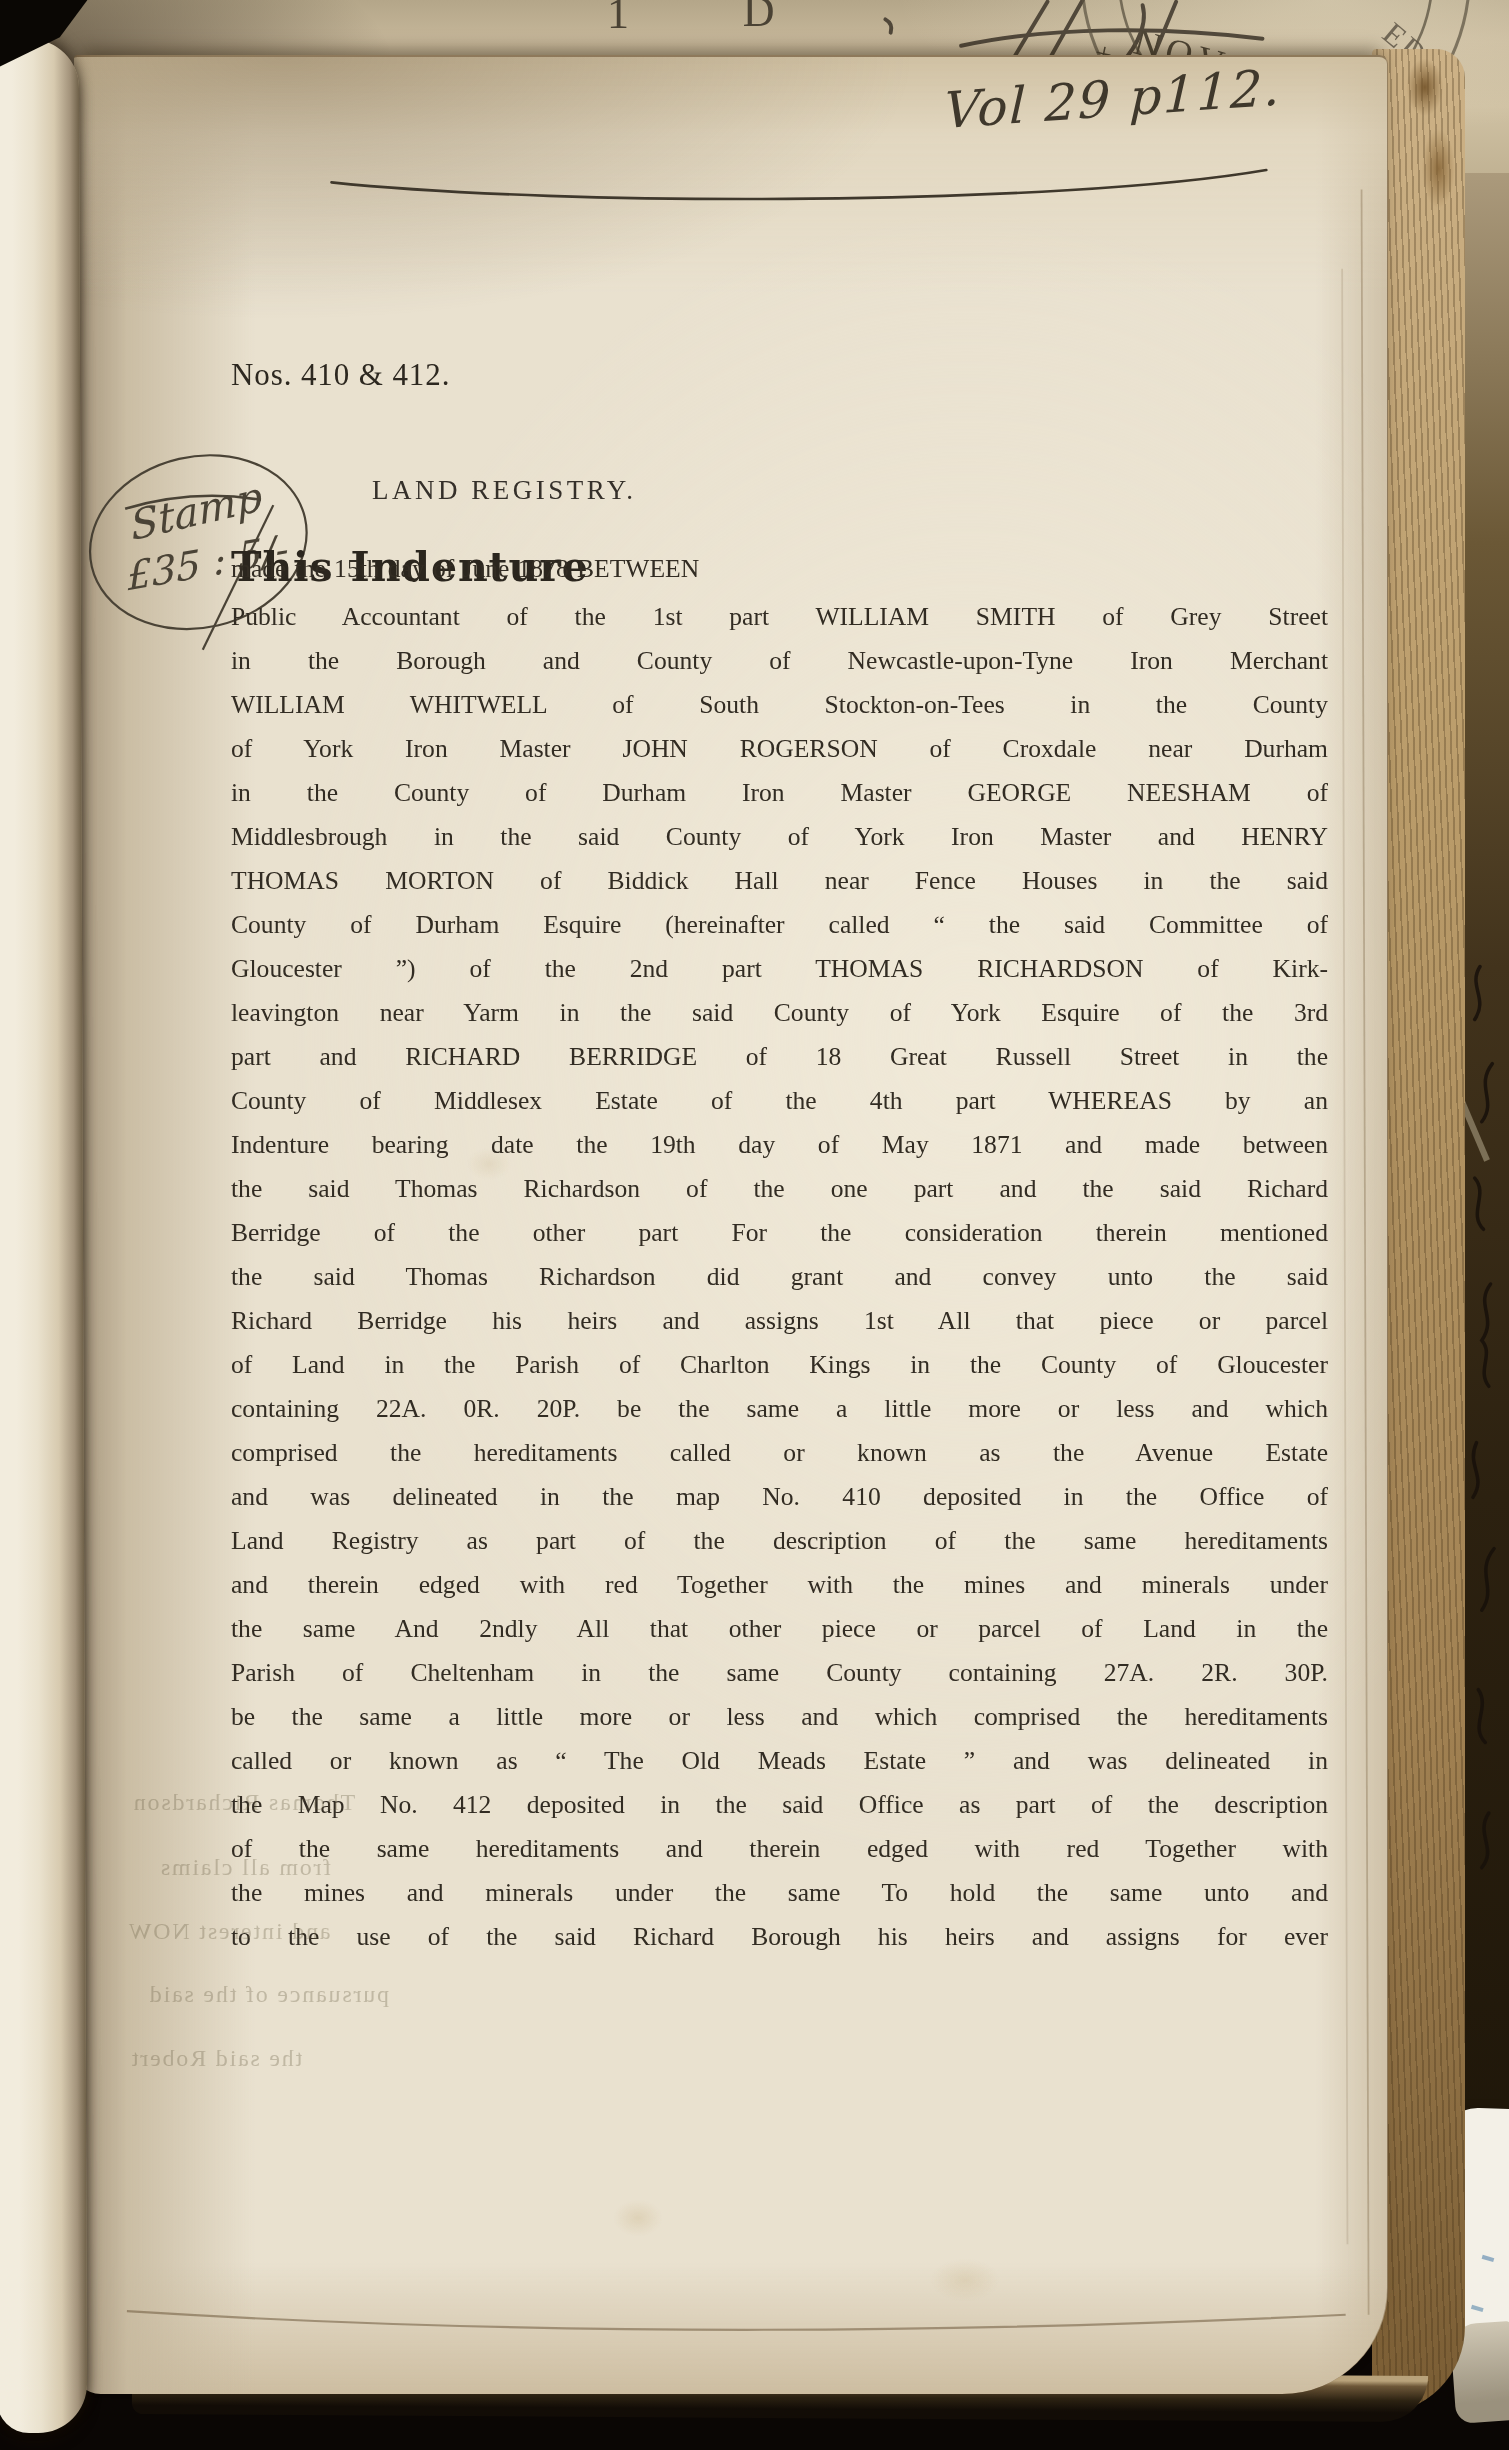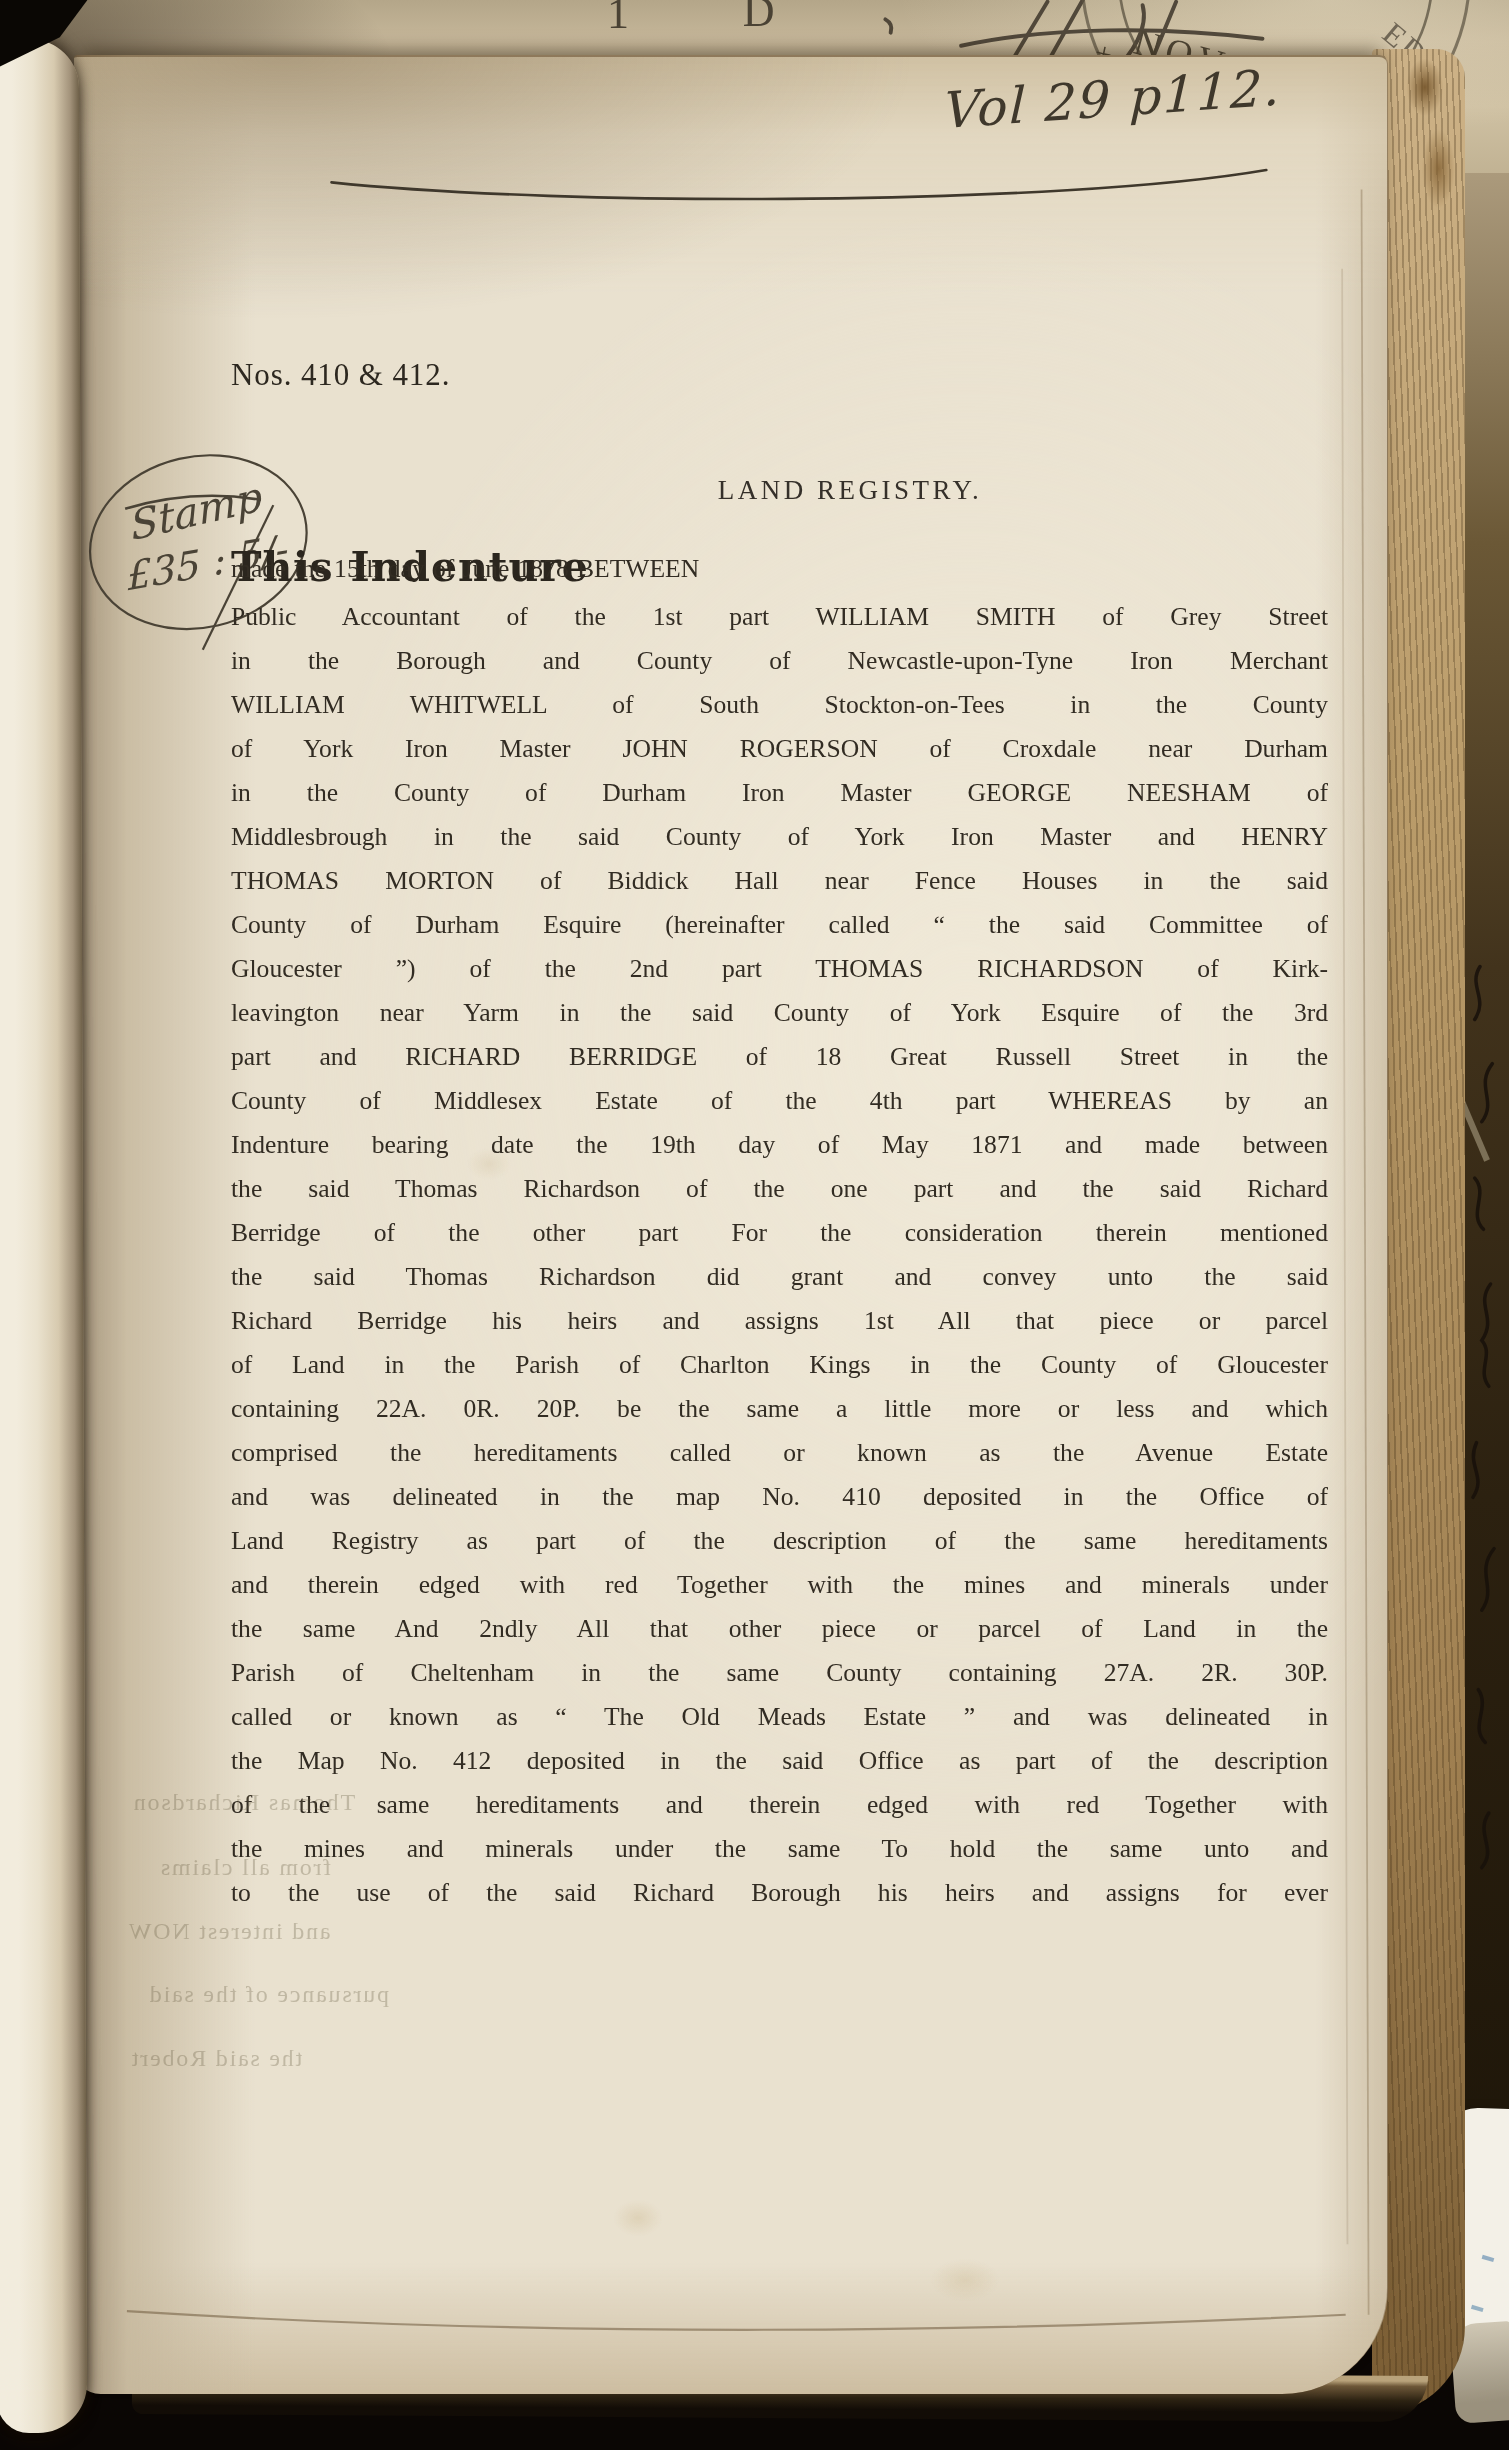--- a/index.html
+++ b/index.html
@@ -76,21 +76,21 @@
   .vol-note{left:870px;top:12.3px;width:370px;font-size:50px;letter-spacing:1.8px;
     transform:rotate(-4deg) skewX(-6deg);}
   .stamp-word1{left:30px;top:430px;width:185px;text-align:center;font-size:41px;
     transform:rotate(-13deg) skewX(-8deg);color:#4a4336;}
   .stamp-word2{left:37px;top:483px;width:194px;text-align:center;font-size:39px;
     transform:rotate(-10deg) skewX(-8deg);color:#4a4336;}
 
   
   .case-numbers{left:157px;top:300px;font-size:31px;font-weight:normal;
     letter-spacing:0.9px;color:#2d2820;}
-  .land-registry{left:157px;top:418px;width:1097px;text-align:center;
+  .land-registry{left:157px;top:418px;width:1097px;
     padding-left:141px;font-size:27px;letter-spacing:3.5px;color:#35302a;}
   .body-block{left:157px;top:490px;width:1097px;font-size:25.6px;line-height:44px;
     color:#322c23;text-align:justify;word-spacing:1.8px;position:absolute;}
   .bline{position:relative;height:44px;overflow:hidden;text-align:justify;}
   .bline::after{content:"";display:inline-block;width:100%;}
   .bline.first{height:48px;}
   .opening{font-size:41px;font-weight:bold;letter-spacing:0.9px;line-height:1;
     display:inline-block;padding-right:14px;color:#2b261e;
     font-family:"DejaVu Serif",serif;}
 
@@ -202,20 +202,21 @@
         <div class="bline">the said Thomas Richardson did grant and convey unto the said</div>
         <div class="bline">Richard Berridge his heirs and assigns 1st All that piece or parcel</div>
         <div class="bline">of Land in the Parish of Charlton Kings in the County of Gloucester</div>
         <div class="bline">containing 22A. 0R. 20P. be the same a little more or less and which</div>
         <div class="bline">comprised the hereditaments called or known as the Avenue Estate</div>
         <div class="bline">and was delineated in the map No. 410 deposited in the Office of</div>
         <div class="bline">Land Registry as part of the description of the same hereditaments</div>
         <div class="bline">and therein edged with red Together with the mines and minerals under</div>
         <div class="bline">the same And 2ndly All that other piece or parcel of Land in the</div>
         <div class="bline">Parish of Cheltenham in the same County containing 27A. 2R. 30P.</div>
+        <div class="bline">be the same a little more or less and which comprised the hereditaments</div>
         <div class="bline">called or known as “ The Old Meads Estate ” and was delineated in</div>
         <div class="bline">the Map No. 412 deposited in the said Office as part of the description</div>
         <div class="bline">of the same hereditaments and therein edged with red Together with</div>
         <div class="bline">the mines and minerals under the same To hold the same unto and</div>
         <div class="bline">to the use of the said Richard Borough his heirs and assigns for ever</div>
       </div>
 
     <div class="ghost" style="left:58px; top:1732px;">Thomas Richardson</div>
     <div class="ghost" style="left:85px; top:1797px;">from all claims</div>
     <div class="ghost" style="left:53px; top:1861px;">and interest NOW</div>

